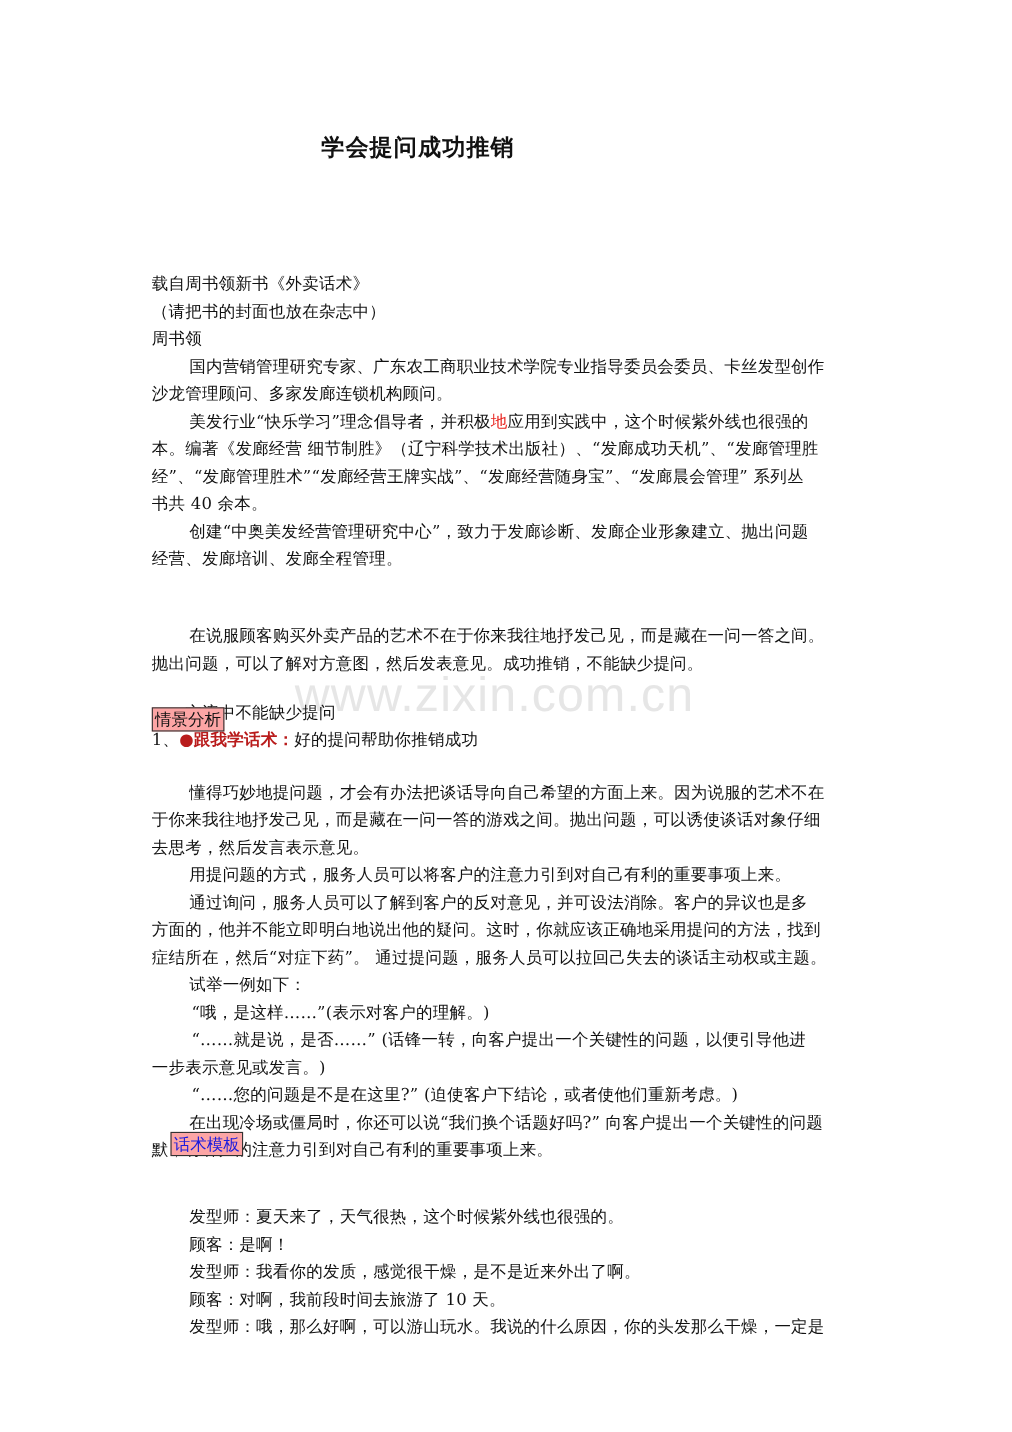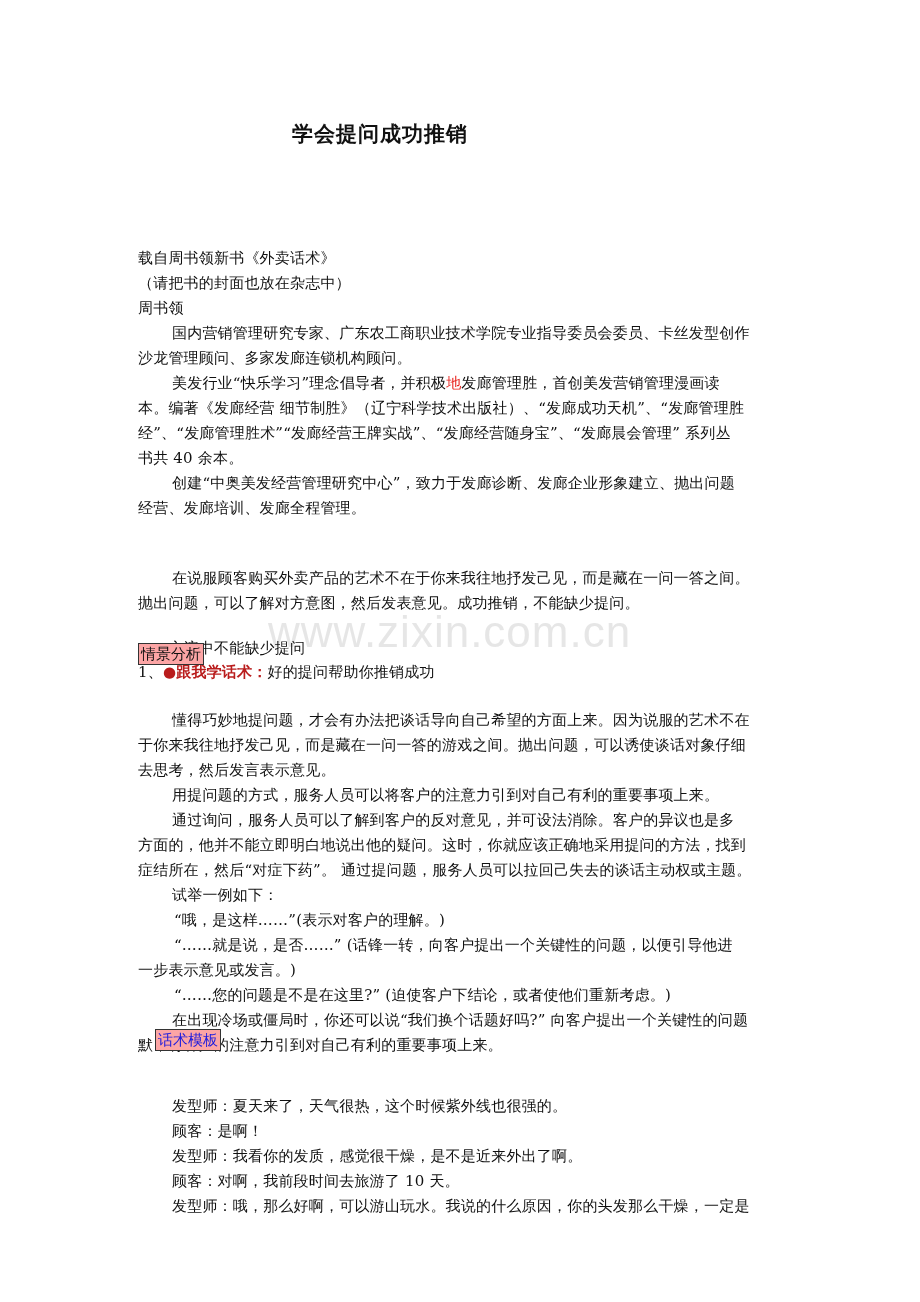--- a/index.html
+++ b/index.html
@@ -92,21 +92,21 @@
     <div class="title">学会提问成功推销</div>
 
     <div class="line" style="top:206px">载自周书领新书《外卖话术》</div>
     <div class="line" style="top:231px">（请把书的封面也放在杂志中）</div>
     <div class="line" style="top:256px">周书领</div>
 
     <div class="line indent" style="top:281px">国内营销管理研究专家、广东农工商职业技术学院专业指导委员会委员、卡丝发型创作</div>
     <div class="line" style="top:306px">沙龙管理顾问、多家发廊连锁机构顾问。</div>
 
     <div class="line indent" style="top:331px">
-      <span>美发行业“快乐学习”理念倡导者，并积极</span><span class="red">地</span><span>发廊管理胜，首创美发营销管理漫画读</span>
+      <span>美发行业“快乐学习”理念倡导者，并积极</span><span class="red">地</span><span>应用到实践中，这个时候紫外线也很强的</span>
     </div>
     <div class="line" style="top:356px">本。编著《发廊经营  细节制胜》（辽宁科学技术出版社）、“发廊成功天机”、“发廊管理胜</div>
     <div class="line" style="top:381px">经”、“发廊管理胜术”“发廊经营王牌实战”、“发廊经营随身宝”、“发廊晨会管理” 系列丛</div>
     <div class="line" style="top:406px">书共 40 余本。</div>
 
     <div class="line indent" style="top:431px">创建“中奥美发经营管理研究中心”，致力于发廊诊断、发廊企业形象建立、抛出问题</div>
     <div class="line" style="top:456px">经营、发廊培训、发廊全程管理。</div>
 
     <div class="line indent" style="top:526px">在说服顾客购买外卖产品的艺术不在于你来我往地抒发己见，而是藏在一问一答之间。</div>
     <div class="line" style="top:551px">抛出问题，可以了解对方意图，然后发表意见。成功推销，不能缺少提问。</div>

